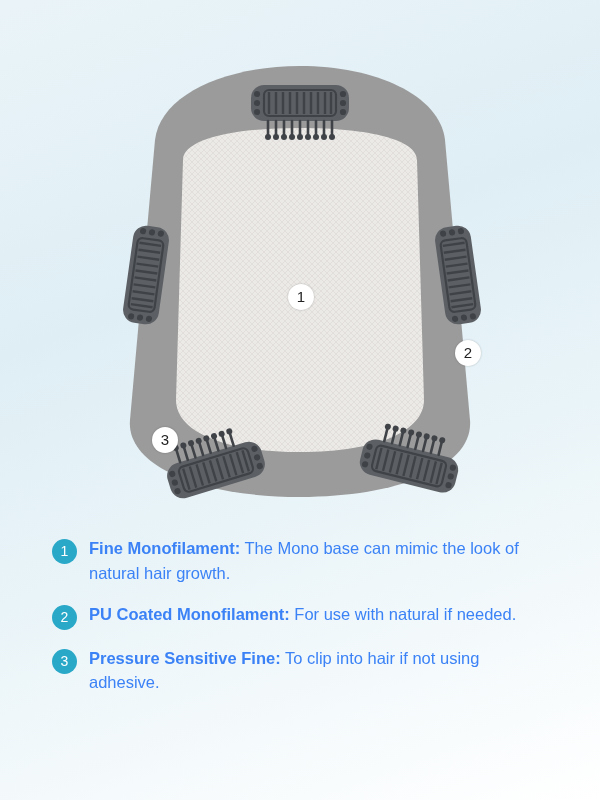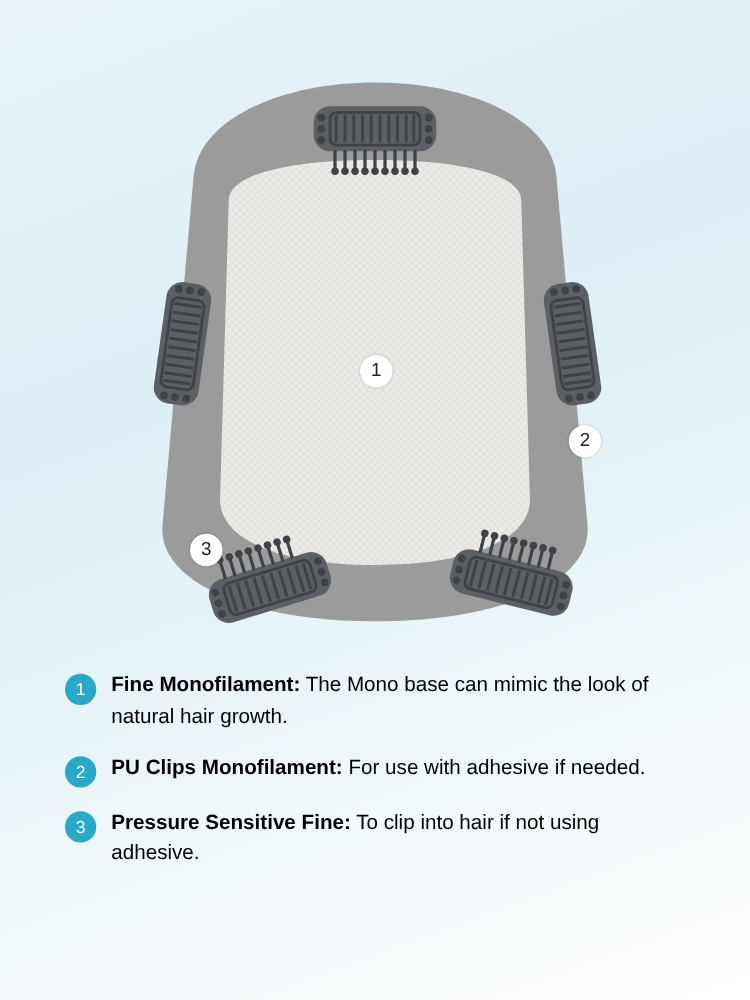--- a/index.html
+++ b/index.html
@@ -70,21 +70,21 @@
     color: #ffffff;
     font-size: 14px;
     line-height: 25px;
     text-align: center;
     margin-top: 3px;
     margin-right: 12px;
   }
   .legend-text {
     font-size: 16.5px;
     line-height: 1.5;
-    color: #000000;
+    color: #3b82f6;
     max-width: 462px;
   }
   .legend-text .lead {
     font-weight: bold;
   }
 </style>
 </head>
 <body>
 
 <div class="page">
@@ -316,21 +316,21 @@
     <div class="legend-row">
       <div class="legend-num">1</div>
       <div class="legend-text">
         <span class="lead">Fine Monofilament:</span><span> The Mono base can mimic the look of natural hair growth.</span>
       </div>
     </div>
 
     <div class="legend-row">
       <div class="legend-num">2</div>
       <div class="legend-text">
-        <span class="lead">PU Clips Monofilament:</span><span> For use with adhesive if needed.</span>
+        <span class="lead">PU Coated Monofilament:</span><span> For use with natural if needed.</span>
       </div>
     </div>
 
     <div class="legend-row">
       <div class="legend-num">3</div>
       <div class="legend-text">
         <span class="lead">Pressure Sensitive Fine:</span><span> To clip into hair if not using adhesive.</span>
       </div>
     </div>
 

